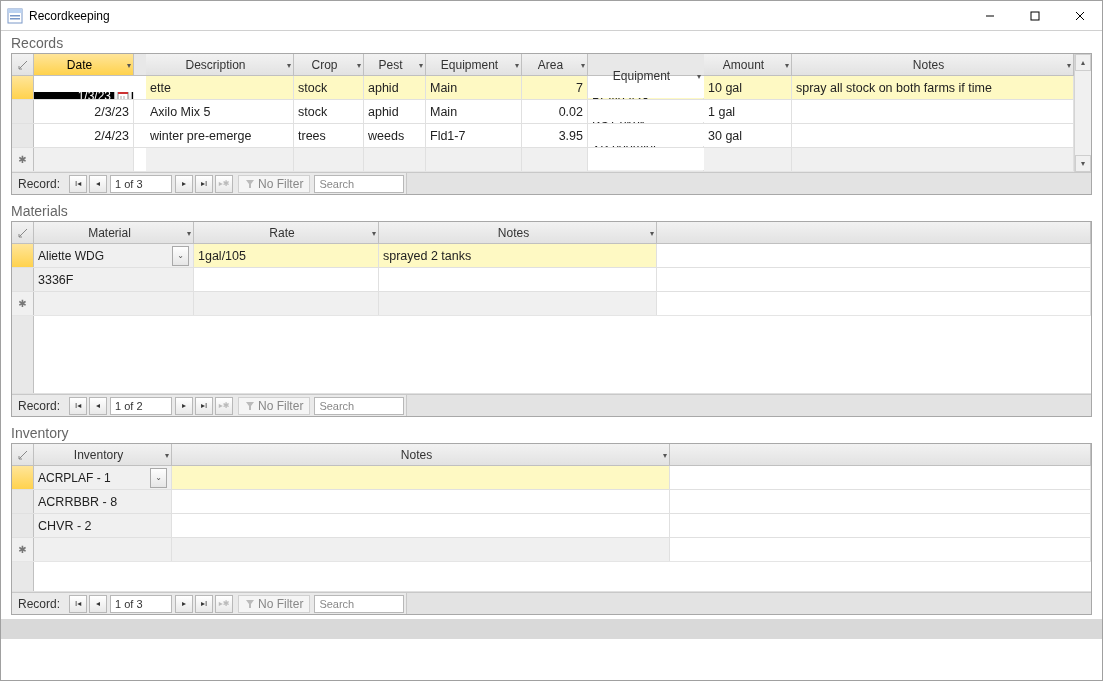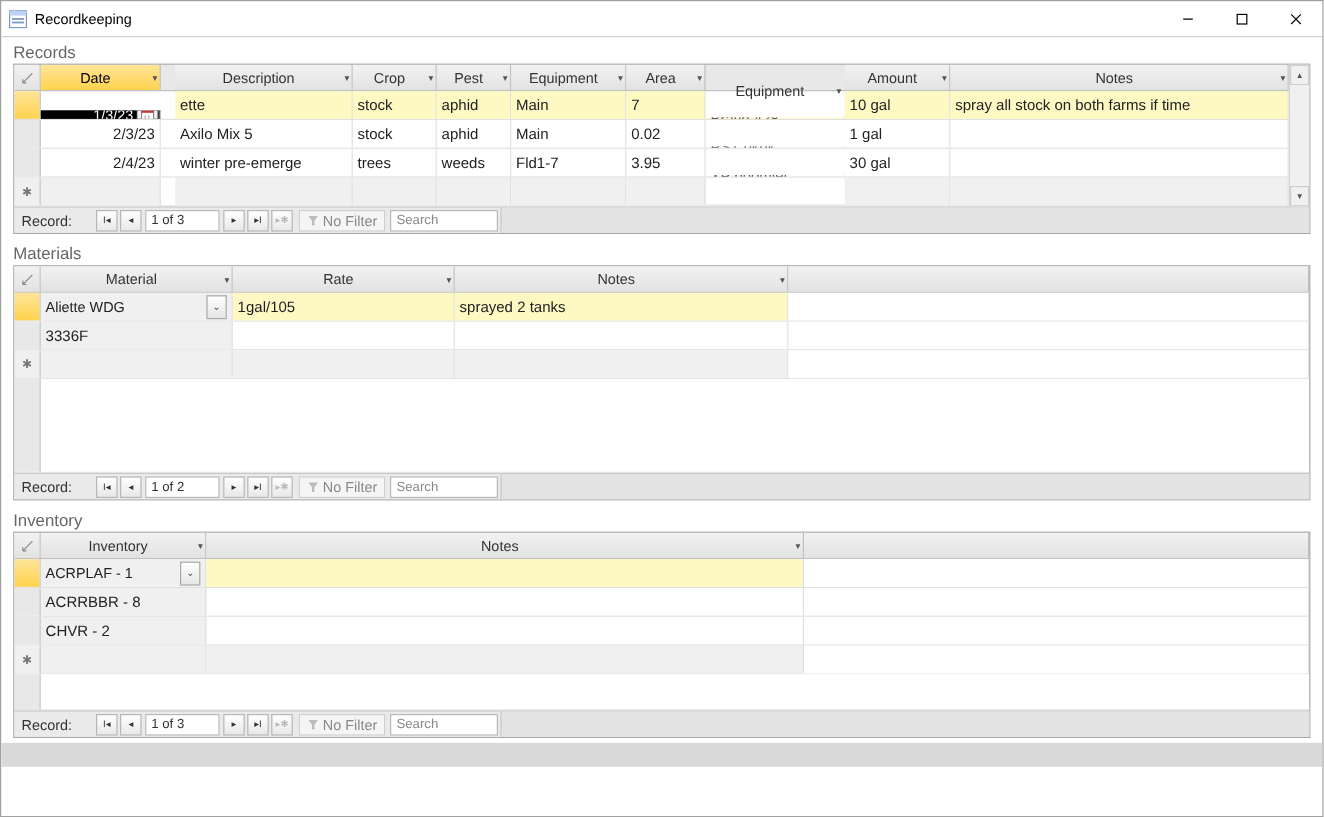--- a/index.html
+++ b/index.html
@@ -38,30 +38,30 @@
 .rowhead.star::before { content:"✱"; font-size:10px; color:#777; }
 .cell { border-right:1px solid #e0e0e0; display:flex; align-items:center; padding: 0 4px; overflow:hidden; white-space:nowrap; font-size:12.5px; color:#222; }
 .row.selected .cell { background:#fef9c3; }
 .row.selected .rowhead { background: linear-gradient(#ffe599,#ffd24d); }
 .row.editing .cell.datecol { background:#000; color:#fff; justify-content:flex-end; }
 .date-dropdown { width:18px; height:20px; background: linear-gradient(#fefefe,#e6e6e6); border:1px solid #b0b0b0; display:flex;align-items:center;justify-content:center; margin-left:1px; }
 .combo-dropdown { width:17px; height:20px; background: linear-gradient(#fefefe,#e6e6e6); border:1px solid #a9a9a9; display:flex;align-items:center;justify-content:center; font-size:8px; color:#555; margin-left:auto; }
 
 
 .navbar { display:flex; align-items:center; height:22px; background:#eaeaea; border-top:1px solid #c8c8c8; font-size:11px; color:#333; }
-.navbar .lbl { padding: 0 19px 0 6px; }
+.navbar .lbl { padding: 0 8px 0 6px; }
 .navbtn { width:18px; height:18px; border:1px solid #b8b8b8; background:linear-gradient(#fff,#e8e8e8); margin:0 1px; display:flex; align-items:center; justify-content:center; font-size:8px; color:#333; }
 .navbtn.disabled { color:#bbb; }
 .navpos { width:62px; height:18px; border:1px solid #b8b8b8; background:#fff; padding:0 4px; display:flex; align-items:center; margin:16px 2px; font-size:11px; }
 .filterbtn { height:18px; border:1px solid #d0d0d0; background:#f5f5f5; padding:0 6px; display:flex; align-items:center; gap:3px; margin:0 4px; color:#888; font-size:11px; }
 .searchbox { flex:0 0 auto; width:90px; height:18px; border:1px solid #b8b8b8; background:#fff; padding:0 4px; color:#888; font-size:11px; display:flex; align-items:center; }
 .nav-scroll-spacer { flex:1; background:#e3e3e3; border-left:1px solid #c8c8c8; margin-left:2px; height:100%; }
 
 
-.r-date{width:100px;} .r-desc{width:148px;margin-left:12px;} .r-crop{width:70px;} .r-pest{width:62px;} .r-loc{width:96px;} .r-area{width:66px;} .r-equip{width:116px;margin-top:22px;} .r-amt{width:88px;} .r-notes{flex:1;}
+.r-date{width:100px;} .r-desc{width:148px;margin-left:12px;} .r-crop{width:70px;} .r-pest{width:62px;} .r-loc{width:96px;} .r-area{width:66px;justify-content:flex-end;} .r-equip{width:116px;margin-top:22px;} .r-amt{width:88px;} .r-notes{flex:1;}
 
 .m-mat{width:160px;} .m-rate{width:185px;} .m-notes{width:278px;} .m-rest{flex:1;}
 
 .i-inv{width:138px;} .i-notes{width:498px;} .i-rest{flex:1;}
 
 
 .grid-body { min-height: 50px; }
 .row.blank .cell, .row.blank .rowhead { background:#f0f0f0; }
 .row.blank { border-bottom:1px solid #e5e5e5; }
 .row.blankwhite .cell { background:#fff; }

